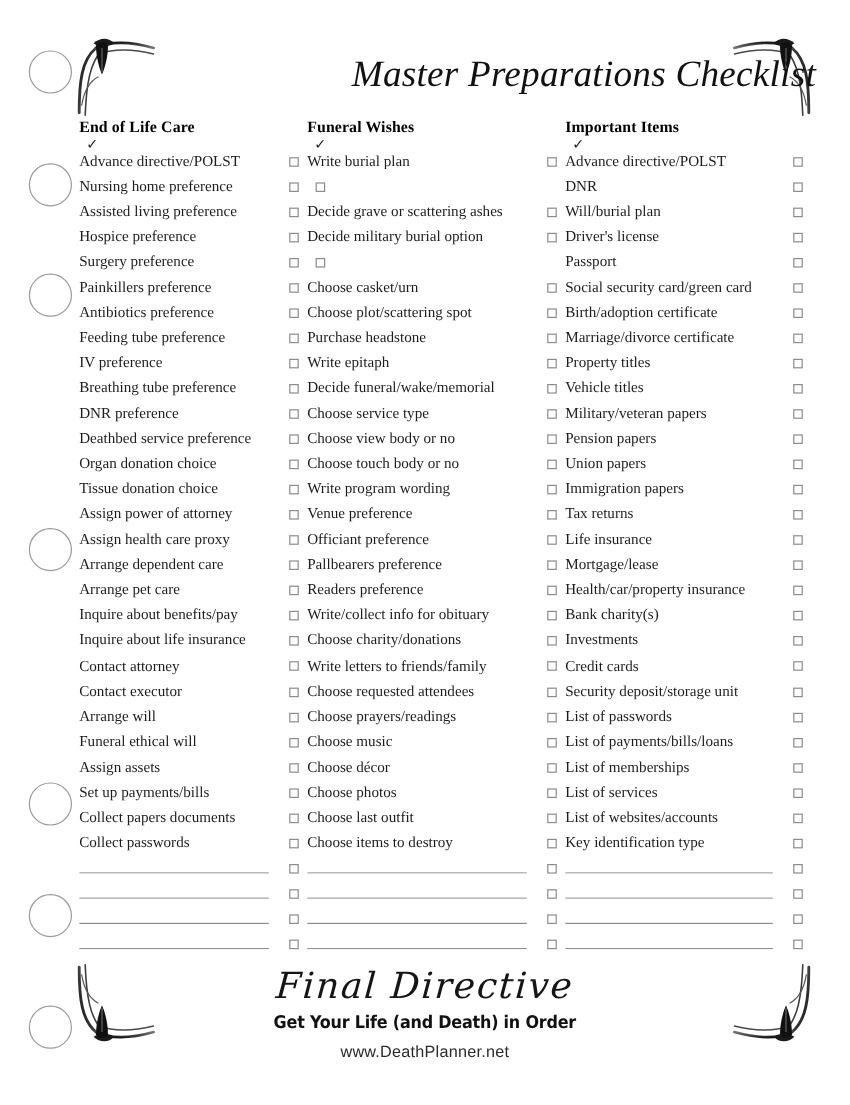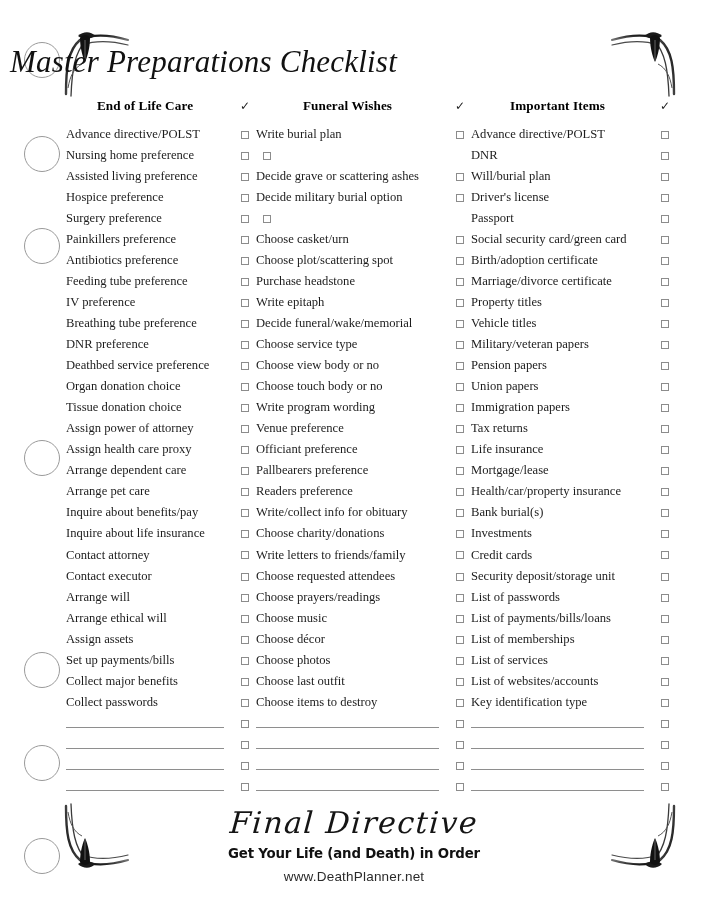--- a/index.html
+++ b/index.html
@@ -44,23 +44,23 @@
     height: 74px;
   }
   .orn-tl { left: 58px;  top: 28px; }
   .orn-tr { left: 608px; top: 28px; transform: scaleX(-1); }
   .orn-bl { left: 58px;  top: 798px; transform: scaleY(-1); }
   .orn-br { left: 608px; top: 798px; transform: scale(-1,-1); }
 
   
   .title-row {
     position: absolute;
-    left: 10px; top: 44px;
+    left: 0; top: 44px;
     width: 680px;
-    text-align: left;
+    text-align: right;
   }
   .doc-title {
     font-family: "Liberation Serif", "DejaVu Serif", serif;
     font-style: italic;
     font-size: 31px;
     letter-spacing: 0.2px;
     color: #111;
     white-space: nowrap;
   }
 
@@ -76,20 +76,21 @@
   .column { width: 203px; }
   .column.c1 { width: 190px; }
   .column.c2 { width: 215px; }
   .column.c3 { width: 205px; }
 
   .col-head {
     display: flex;
     align-items: baseline;
     height: 22px;
     margin-bottom: 4px;
+    flex-direction: column;
   }
   .col-head-title {
     flex: 1;
     text-align: center;
     font-weight: bold;
     font-size: 13.2px;
     letter-spacing: 0.1px;
     color: #000;
     white-space: nowrap;
     padding-right: 10px;
@@ -385,39 +386,39 @@
             <div class="checkbox"></div>
           </div>
         </div>
         <div class="row">
           <div class="row-label">Arrange will</div>
           <div class="row-box-cell">
             <div class="checkbox"></div>
           </div>
         </div>
         <div class="row">
-          <div class="row-label">Arrange ethical will</div>
+          <div class="row-label">Funeral ethical will</div>
           <div class="row-box-cell">
             <div class="checkbox"></div>
           </div>
         </div>
         <div class="row">
           <div class="row-label">Assign assets</div>
           <div class="row-box-cell">
             <div class="checkbox"></div>
           </div>
         </div>
         <div class="row">
           <div class="row-label">Set up payments/bills</div>
           <div class="row-box-cell">
             <div class="checkbox"></div>
           </div>
         </div>
         <div class="row">
-          <div class="row-label">Collect major benefits</div>
+          <div class="row-label">Collect papers documents</div>
           <div class="row-box-cell">
             <div class="checkbox"></div>
           </div>
         </div>
         <div class="row">
           <div class="row-label">Collect passwords</div>
           <div class="row-box-cell">
             <div class="checkbox"></div>
           </div>
         </div>
@@ -765,21 +766,21 @@
             <div class="checkbox"></div>
           </div>
         </div>
         <div class="row">
           <div class="row-label">Health/car/property insurance</div>
           <div class="row-box-cell">
             <div class="checkbox"></div>
           </div>
         </div>
         <div class="row">
-          <div class="row-label">Bank burial(s)</div>
+          <div class="row-label">Bank charity(s)</div>
           <div class="row-box-cell">
             <div class="checkbox"></div>
           </div>
         </div>
         <div class="row">
           <div class="row-label">Investments</div>
           <div class="row-box-cell">
             <div class="checkbox"></div>
           </div>
         </div>

